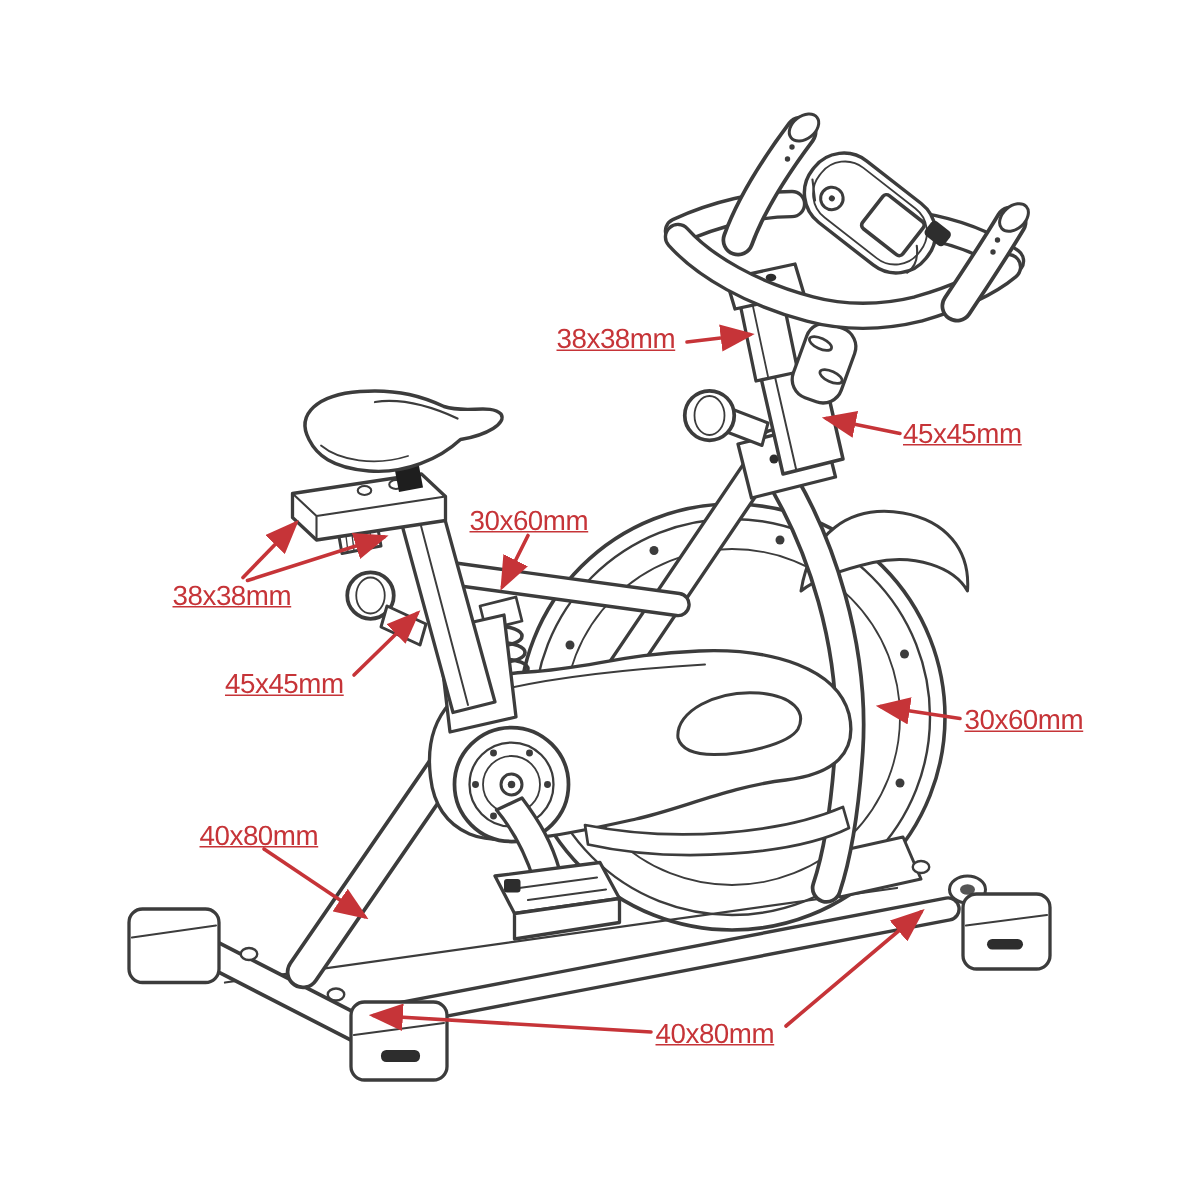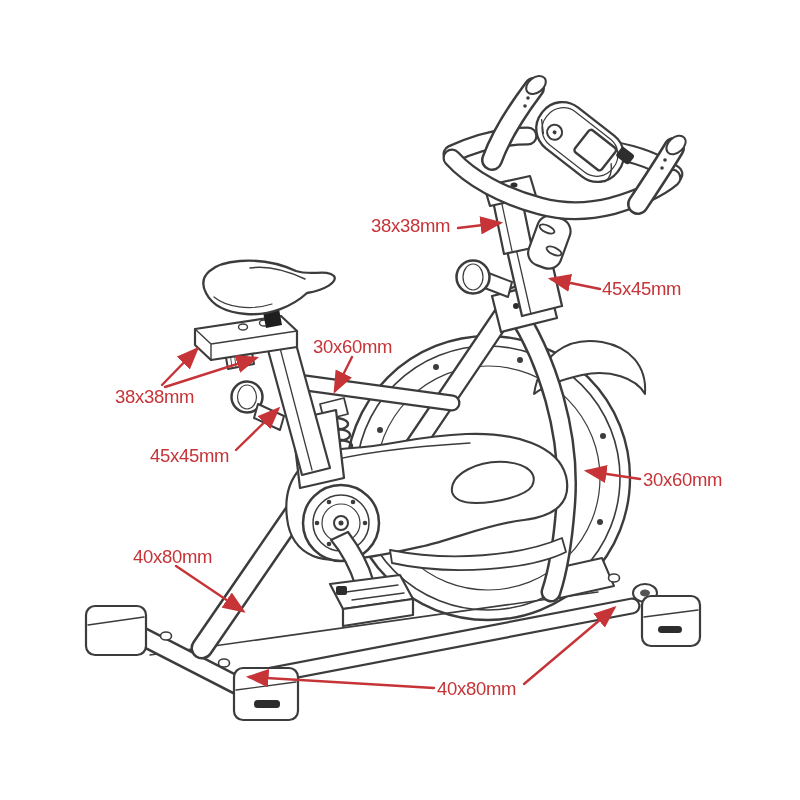--- a/index.html
+++ b/index.html
@@ -3,21 +3,21 @@
 <meta charset="utf-8">
 <style>
   html,body{margin:0;padding:0;background:#fff;}
   .stage{
     position:relative;width:800px;height:800px;background:#ffffff;
     font-family:"Liberation Sans", sans-serif;overflow:hidden;
   }
   .stage svg{position:absolute;left:0;top:0;}
   .dim-label{
     position:absolute;font-size:18.5px;font-weight:400;letter-spacing:-0.3px;
-    white-space:nowrap;line-height:1;color:#c63438;
+    white-space:nowrap;line-height:1;color:#c63438;text-decoration:underline;
   }
   .d{stroke:#3c3c3c;fill:none;}
   .w{stroke:#ffffff;fill:none;}
   .f{fill:#ffffff;stroke:#3c3c3c;}
   .t{stroke:#3c3c3c;fill:none;}
 </style>
 </head>
 <body>
 
 <div class="stage">

